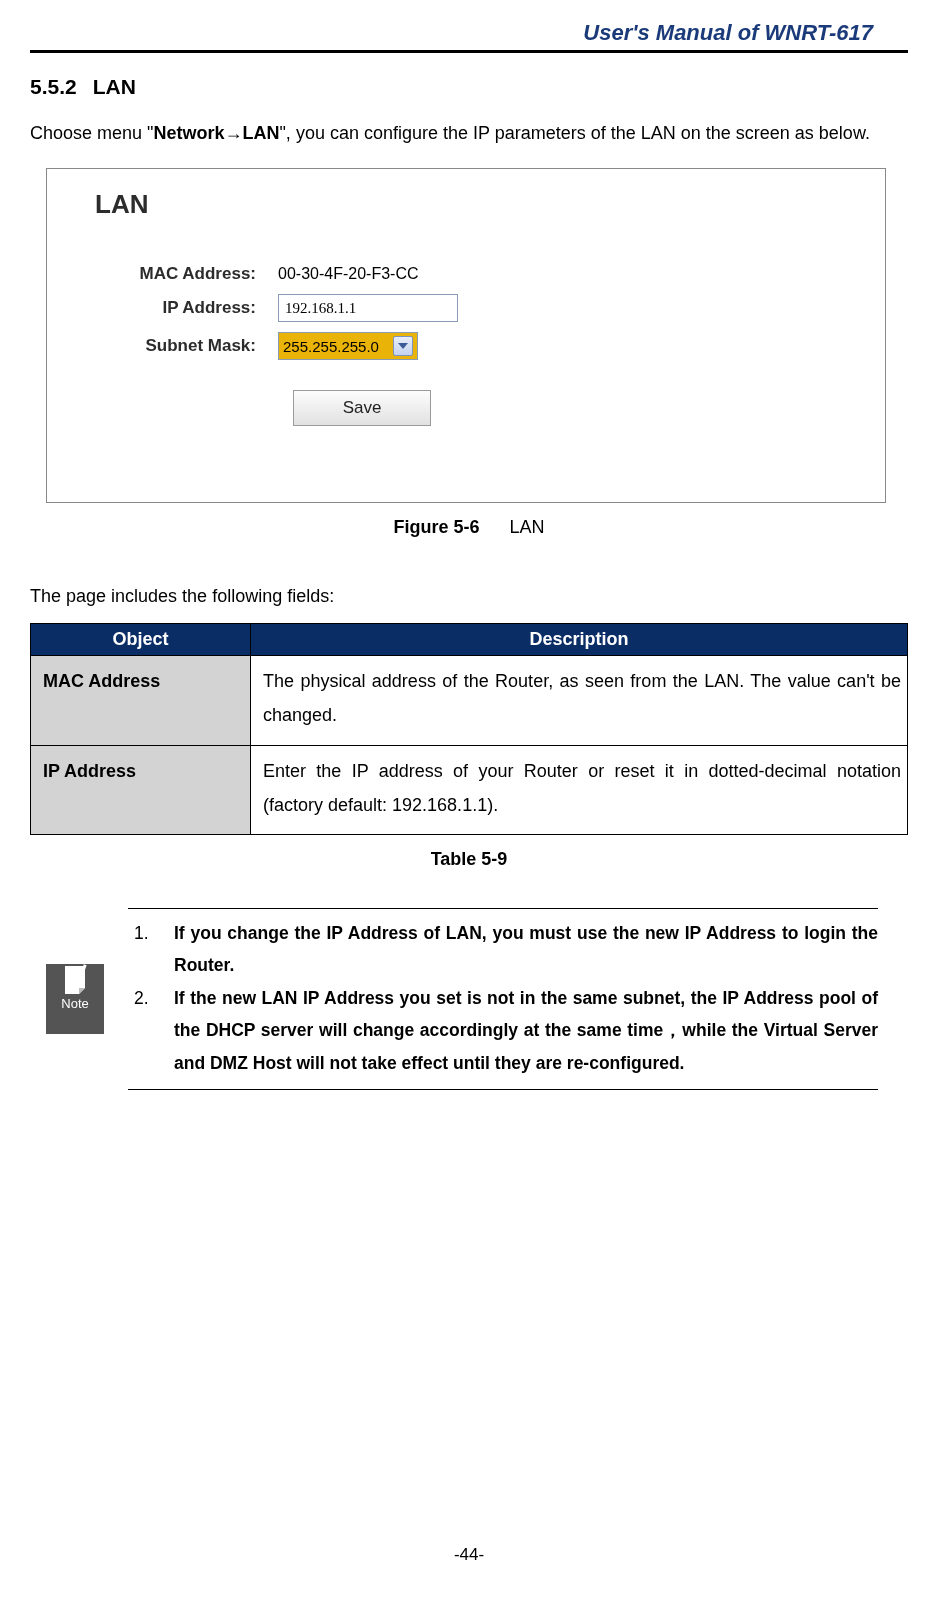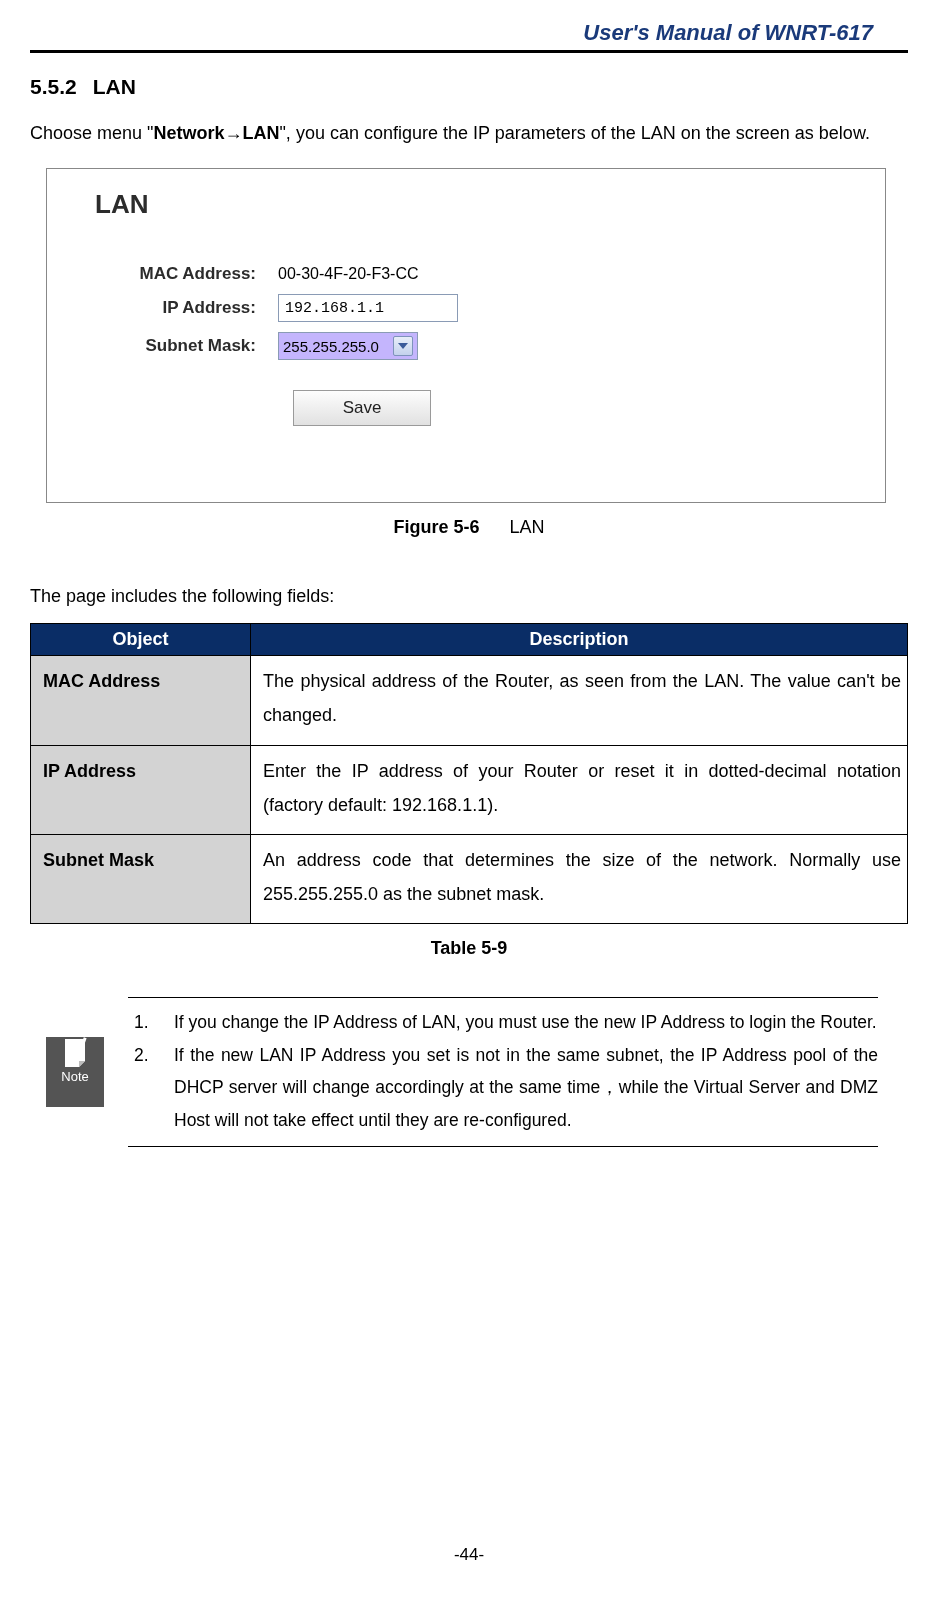--- a/index.html
+++ b/index.html
@@ -74,30 +74,30 @@
     .form-static {
       font-size: 16px;
       color: #000000;
     }
     .form-input {
       width: 180px;
       height: 28px;
       border: 1px solid #8a9bb5;
       padding: 2px 6px;
       font-size: 15px;
-      font-family: Liberation Mono, monospace;
+      font-family: Liberation Serif, serif;
       background: #fff;
     }
     .form-select {
       width: 140px;
       height: 28px;
       border: 1px solid #8a9bb5;
       font-size: 15px;
       padding: 0 4px;
-      background: #c4b5fd;
+      background: #eab308;
       display: inline-flex;
       align-items: center;
       justify-content: space-between;
     }
     .select-btn {
       width: 20px;
       height: 20px;
       background: linear-gradient(#e8eef9, #c4d2ed);
       border: 1px solid #7e93bb;
       border-radius: 2px;
@@ -206,21 +206,21 @@
     }
     .note-list li {
       display: flex;
       text-align: justify;
     }
     .note-num {
       width: 46px;
       flex-shrink: 0;
       padding-left: 6px;
     }
-    .note-text { flex: 1; }
+    .note-text { flex: 1; font-weight: bold; }
 
     .page-num {
       position: absolute;
       bottom: 32px;
       left: 0;
       right: 0;
       text-align: center;
       font-size: 17px;
     }
   </style>
@@ -283,24 +283,20 @@
   </thead>
   <tbody>
     <tr>
       <td class="obj">MAC Address</td>
       <td>The physical address of the Router, as seen from the LAN. The value can't be changed.</td>
     </tr>
     <tr>
       <td class="obj">IP Address</td>
       <td>Enter the IP address of your Router or reset it in dotted-decimal notation (factory default: 192.168.1.1).</td>
     </tr>
-    <tr>
-      <td class="obj">Subnet Mask</td>
-      <td>An address code that determines the size of the network. Normally use 255.255.255.0 as the subnet mask.</td>
-    </tr>
   </tbody>
 </table>
 
 <div class="table-caption">Table 5-9</div>
 
 <div class="note-wrap">
   <div class="note-icon">
     <svg width="32" height="30" viewBox="0 0 32 30">
       <path d="M6 2 L26 2 L26 24 L20 30 L6 30 Z" fill="#fff"></path>
       <path d="M20 24 L26 24 L20 30 Z" fill="#bcbcbc"></path>

